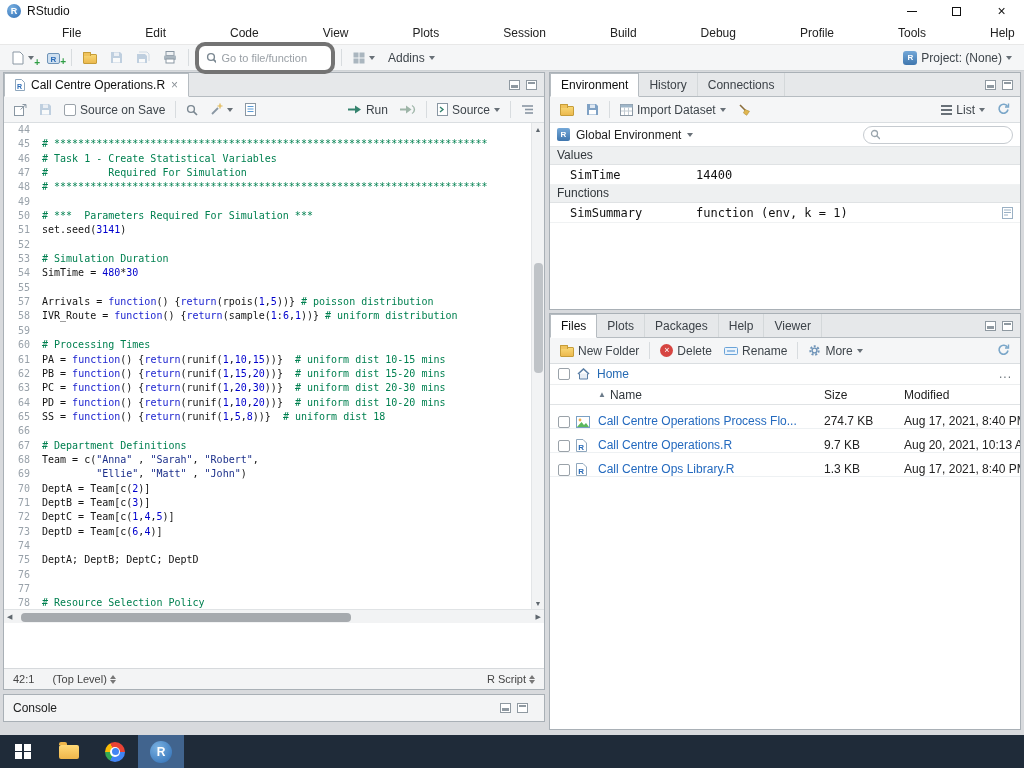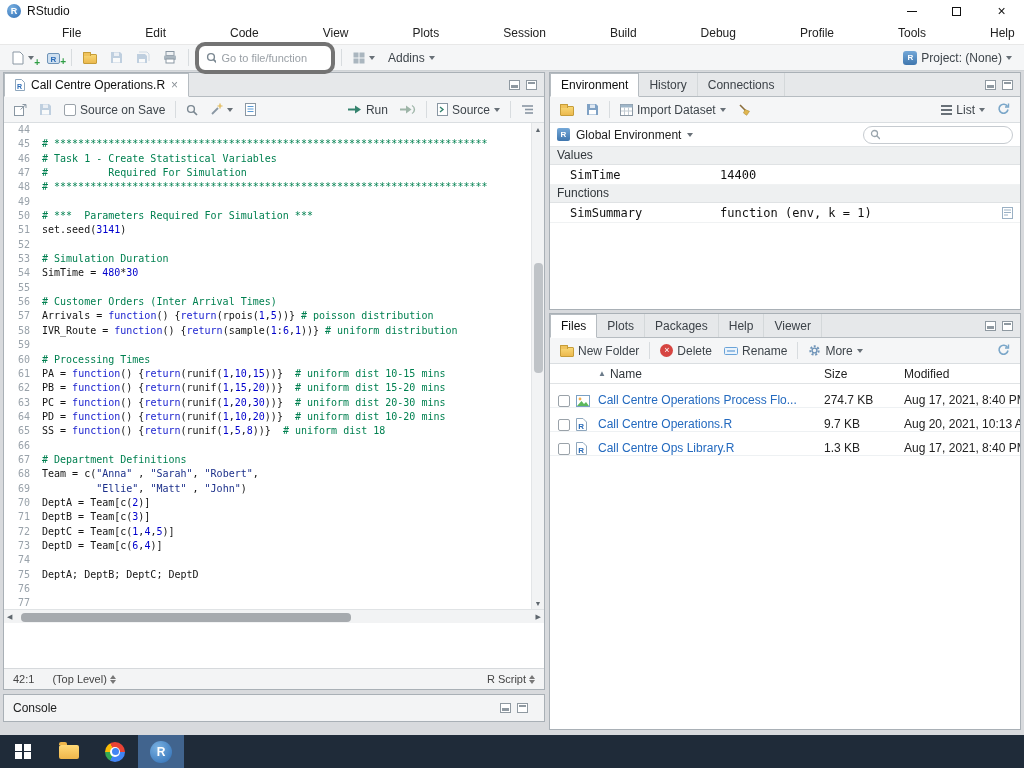--- a/index.html
+++ b/index.html
@@ -73,21 +73,21 @@
 .status-type{margin-left:auto;display:flex;align-items:center;}
 
 .console-title{color:#222;}
 
 .env-scope{height:24px;border-bottom:1px solid #e2e5e7;display:flex;align-items:center;padding:0 7px;gap:6px;flex:none;}
 .env-cube{width:13px;height:13px;border-radius:2px;background:linear-gradient(#74a8d8,#3f76ae);color:#fff;font-size:8px;font-weight:bold;display:flex;align-items:center;justify-content:center;}
 .env-search{margin-left:auto;width:150px;height:18px;border:1px solid #c6cbd0;border-radius:9px;background:#fff;display:flex;align-items:center;gap:4px;padding:0 6px;}
 .env-search input{border:none;outline:none;width:100%;font-size:11px;background:transparent;}
 .env-grid{flex:1;overflow:hidden;}
 .env-section{height:18px;line-height:17px;background:#eef0f1;border-bottom:1px solid #dfe2e4;padding-left:7px;color:#30363b;}
-.env-row{height:20px;display:flex;align-items:center;border-bottom:1px solid #f0f2f3;font-family:"DejaVu Sans Mono",monospace;font-size:12px;color:#111;gap:24px;}
+.env-row{height:20px;display:flex;align-items:center;border-bottom:1px solid #f0f2f3;font-family:"DejaVu Sans Mono",monospace;font-size:12px;color:#111;}
 .env-name{width:146px;padding-left:20px;flex:none;overflow:hidden;white-space:nowrap;}
 .env-value{flex:1;overflow:hidden;white-space:nowrap;}
 .fn-btn{margin-right:7px;flex:none;}
 
 .files-crumb{height:21px;display:flex;align-items:center;padding:0 8px;gap:7px;border-bottom:1px solid #eceeef;flex:none;}
 .crumb-home{color:#2469b3;}
 .crumb-more{margin-left:auto;color:#6b737a;letter-spacing:1px;}
 .files-header{height:20px;display:flex;align-items:center;border-bottom:1px solid #e0e3e5;color:#30363b;flex:none;}
 .file-rows{flex:1;overflow:hidden;}
 .file-row{height:24px;display:flex;align-items:flex-end;border-bottom:1px solid #eef1f3;}
@@ -320,21 +320,20 @@
         <div class="code-line"><span class="ln">46</span><span class="lt"><span class="tok-c"># Task 1 - Create Statistical Variables</span></span></div>
         <div class="code-line"><span class="ln">47</span><span class="lt"><span class="tok-c">#          Required For Simulation</span></span></div>
         <div class="code-line"><span class="ln">48</span><span class="lt"><span class="tok-c"># ************************************************************************</span></span></div>
         <div class="code-line"><span class="ln">49</span><span class="lt"></span></div>
         <div class="code-line"><span class="ln">50</span><span class="lt"><span class="tok-c"># ***  Parameters Required For Simulation ***</span></span></div>
         <div class="code-line"><span class="ln">51</span><span class="lt"><span class="tok-p">set.seed(</span><span class="tok-n">3141</span><span class="tok-p">)</span></span></div>
         <div class="code-line"><span class="ln">52</span><span class="lt"></span></div>
         <div class="code-line"><span class="ln">53</span><span class="lt"><span class="tok-c"># Simulation Duration</span></span></div>
         <div class="code-line"><span class="ln">54</span><span class="lt"><span class="tok-p">SimTime = </span><span class="tok-n">480</span><span class="tok-p">*</span><span class="tok-n">30</span></span></div>
         <div class="code-line"><span class="ln">55</span><span class="lt"></span></div>
-        <div class="code-line"><span class="ln">56</span><span class="lt"><span class="tok-c"># Customer Orders (Inter Arrival Times)</span></span></div>
         <div class="code-line"><span class="ln">57</span><span class="lt"><span class="tok-p">Arrivals = </span><span class="tok-k">function</span><span class="tok-p">() {</span><span class="tok-k">return</span><span class="tok-p">(rpois(</span><span class="tok-n">1</span><span class="tok-p">,</span><span class="tok-n">5</span><span class="tok-p">))} </span><span class="tok-c"># poisson distribution</span></span></div>
         <div class="code-line"><span class="ln">58</span><span class="lt"><span class="tok-p">IVR_Route = </span><span class="tok-k">function</span><span class="tok-p">() {</span><span class="tok-k">return</span><span class="tok-p">(sample(</span><span class="tok-n">1</span><span class="tok-p">:</span><span class="tok-n">6</span><span class="tok-p">,</span><span class="tok-n">1</span><span class="tok-p">))} </span><span class="tok-c"># uniform distribution</span></span></div>
         <div class="code-line"><span class="ln">59</span><span class="lt"></span></div>
         <div class="code-line"><span class="ln">60</span><span class="lt"><span class="tok-c"># Processing Times</span></span></div>
         <div class="code-line"><span class="ln">61</span><span class="lt"><span class="tok-p">PA = </span><span class="tok-k">function</span><span class="tok-p">() {</span><span class="tok-k">return</span><span class="tok-p">(runif(</span><span class="tok-n">1</span><span class="tok-p">,</span><span class="tok-n">10</span><span class="tok-p">,</span><span class="tok-n">15</span><span class="tok-p">))}  </span><span class="tok-c"># uniform dist 10-15 mins</span></span></div>
         <div class="code-line"><span class="ln">62</span><span class="lt"><span class="tok-p">PB = </span><span class="tok-k">function</span><span class="tok-p">() {</span><span class="tok-k">return</span><span class="tok-p">(runif(</span><span class="tok-n">1</span><span class="tok-p">,</span><span class="tok-n">15</span><span class="tok-p">,</span><span class="tok-n">20</span><span class="tok-p">))}  </span><span class="tok-c"># uniform dist 15-20 mins</span></span></div>
         <div class="code-line"><span class="ln">63</span><span class="lt"><span class="tok-p">PC = </span><span class="tok-k">function</span><span class="tok-p">() {</span><span class="tok-k">return</span><span class="tok-p">(runif(</span><span class="tok-n">1</span><span class="tok-p">,</span><span class="tok-n">20</span><span class="tok-p">,</span><span class="tok-n">30</span><span class="tok-p">))}  </span><span class="tok-c"># uniform dist 20-30 mins</span></span></div>
         <div class="code-line"><span class="ln">64</span><span class="lt"><span class="tok-p">PD = </span><span class="tok-k">function</span><span class="tok-p">() {</span><span class="tok-k">return</span><span class="tok-p">(runif(</span><span class="tok-n">1</span><span class="tok-p">,</span><span class="tok-n">10</span><span class="tok-p">,</span><span class="tok-n">20</span><span class="tok-p">))}  </span><span class="tok-c"># uniform dist 10-20 mins</span></span></div>
         <div class="code-line"><span class="ln">65</span><span class="lt"><span class="tok-p">SS = </span><span class="tok-k">function</span><span class="tok-p">() {</span><span class="tok-k">return</span><span class="tok-p">(runif(</span><span class="tok-n">1</span><span class="tok-p">,</span><span class="tok-n">5</span><span class="tok-p">,</span><span class="tok-n">8</span><span class="tok-p">))}  </span><span class="tok-c"># uniform dist 18</span></span></div>
         <div class="code-line"><span class="ln">66</span><span class="lt"></span></div>
@@ -524,20 +523,29 @@
       <span class="caret"></span>
     </div>
     <span class="spacer"></span>
     <div class="tb-btn">
       <svg width="13" height="13" viewBox="0 0 13 13">
           <path d="M10.5 3.5 A4.5 4.5 0 1 0 11 6.5" fill="none" stroke="#7ba7c9" stroke-width="1.6"></path>
           <path d="M11.5 0.5 V4 H8" fill="none" stroke="#7ba7c9" stroke-width="1.4"></path>
         </svg>
     </div>
   </div>
+  <div class="files-crumb">
+    <span class="cb"></span>
+    <svg width="13" height="12">
+        <path d="M1 6 L6.5 1 L12 6" fill="none" stroke="#5b7fa6" stroke-width="1.6"></path>
+        <path d="M2.5 5.5 V11 H10.5 V5.5" fill="#e8eef5" stroke="#5b7fa6"></path>
+      </svg>
+    <span class="crumb-home">Home</span>
+    <span class="crumb-more">...</span>
+  </div>
   <div class="files-header">
     <span class="col-check"></span>
     <span class="col-icon"></span>
     <span class="hdr-name">
       <span class="sort-asc">▲</span>
       <span>Name</span>
     </span>
     <span class="col-size">Size</span>
     <span class="col-mod">Modified</span>
   </div>

